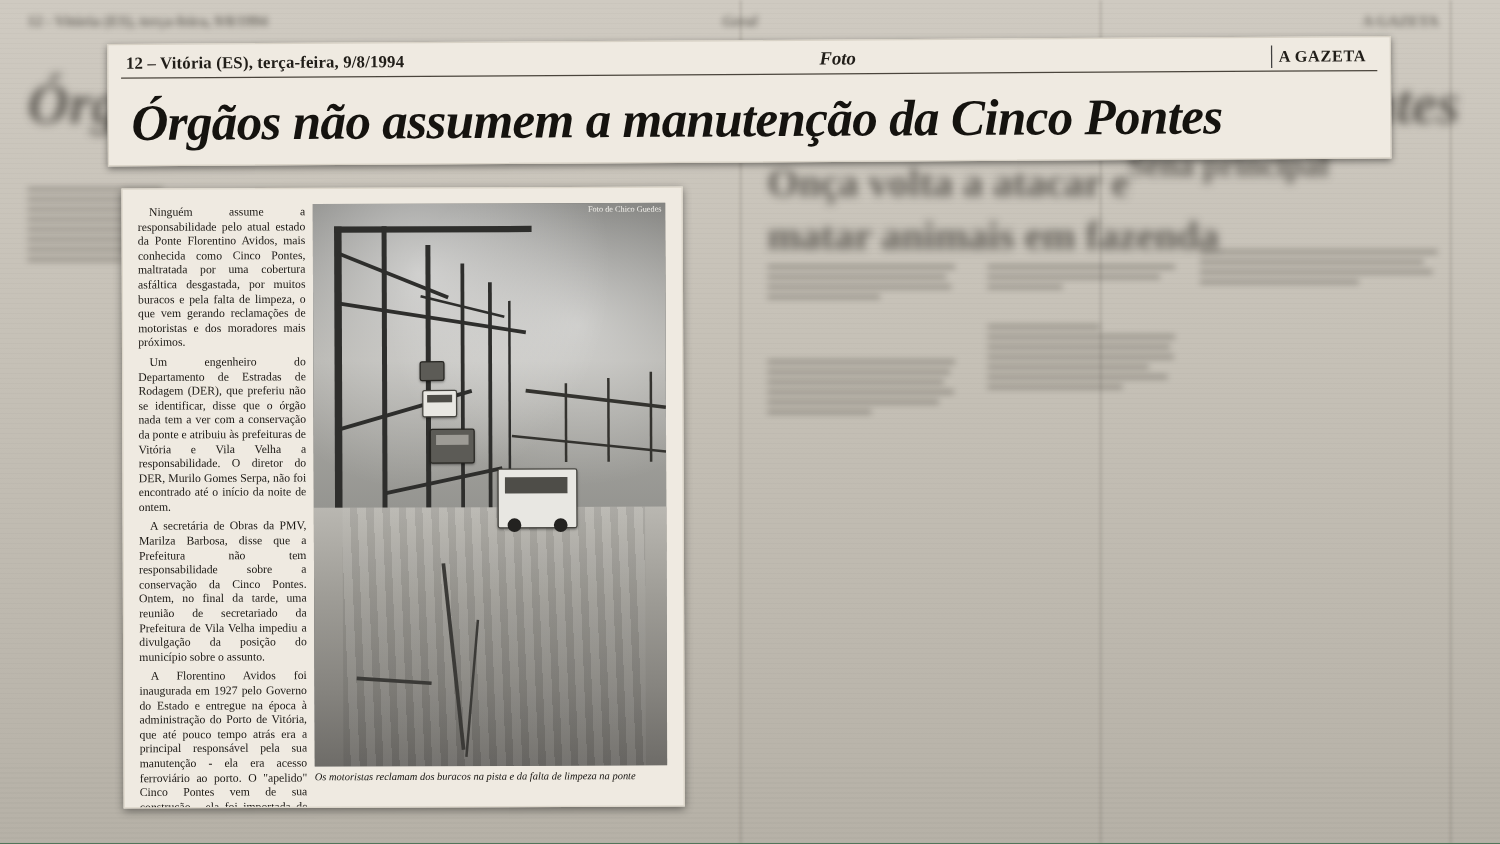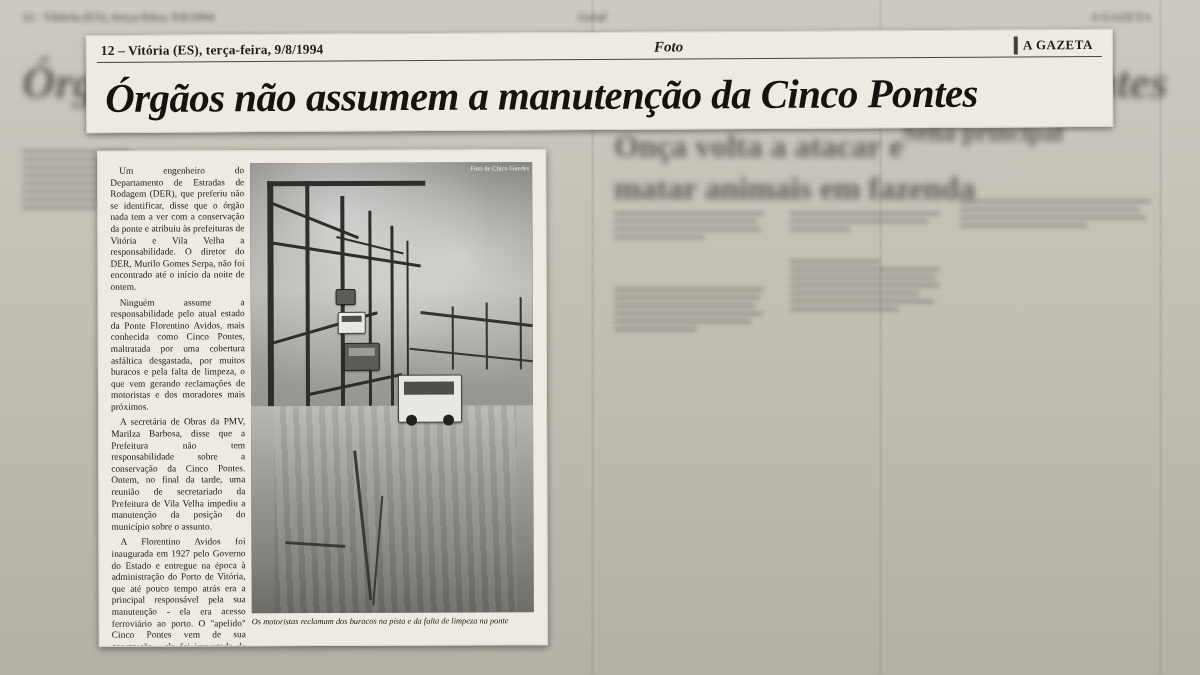--- a/index.html
+++ b/index.html
@@ -102,21 +102,21 @@
   .clip-head-row .section {
     font-style: italic;
     font-size: 15px;
     font-weight: bold;
   }
   .clip-head-row .paper {
     font-weight: bold;
     font-size: 13px;
     letter-spacing: .5px;
     padding: 1px 5px 1px 5px;
-    border-left: 4px solid #404040;
+    border-left: 1px solid #404040;
   }
   .headline {
     position: absolute;
     left: 18px;
     right: 10px;
     top: 34px;
     font-size: 41px;
     line-height: 56px;
     font-weight: bold;
     font-style: italic;
@@ -320,23 +320,23 @@
       <span class="section">Foto</span>
       <span class="paper">A GAZETA</span>
     </div>
     <div class="rule-top"></div>
     <div class="headline">Órgãos não assumem a manutenção da Cinco Pontes</div>
   </div>
 
   <div class="article-clip">
 
     <div class="art-col">
+      <p>Ninguém assume a responsabilidade pelo atual estado da Ponte Florentino Avidos, mais conhecida como Cinco Pontes, maltratada por uma cobertura asfáltica desgastada, por muitos buracos e pela falta de limpeza, o que vem gerando reclamações de motoristas e dos moradores mais próximos.</p>
       <p>Um engenheiro do Departamento de Estradas de Rodagem (DER), que preferiu não se identificar, disse que o órgão nada tem a ver com a conservação da ponte e atribuiu às prefeituras de Vitória e Vila Velha a responsabilidade. O diretor do DER, Murilo Gomes Serpa, não foi encontrado até o início da noite de ontem.</p>
-      <p>Ninguém assume a responsabilidade pelo atual estado da Ponte Florentino Avidos, mais conhecida como Cinco Pontes, maltratada por uma cobertura asfáltica desgastada, por muitos buracos e pela falta de limpeza, o que vem gerando reclamações de motoristas e dos moradores mais próximos.</p>
-      <p>A secretária de Obras da PMV, Marilza Barbosa, disse que a Prefeitura não tem responsabilidade sobre a conservação da Cinco Pontes. Ontem, no final da tarde, uma reunião de secretariado da Prefeitura de Vila Velha impediu a manutenção da posição do município sobre o assunto.</p>
+      <p>A secretária de Obras da PMV, Marilza Barbosa, disse que a Prefeitura não tem responsabilidade sobre a conservação da Cinco Pontes. Ontem, no final da tarde, uma reunião de secretariado da Prefeitura de Vila Velha impediu a divulgação da posição do município sobre o assunto.</p>
       <p>A Florentino Avidos foi inaugurada em 1927 pelo Governo do Estado e entregue na época à administração do Porto de Vitória, que até pouco tempo atrás era a principal responsável pela sua manutenção - ela era acesso ferroviário ao porto. O "apelido" Cinco Pontes vem de sua construção - ela foi importada de uma empresa alemã e transportada de navio para o Espírito Santo, dividida em cinco partes de encaixe.</p>
     </div>
 
     <div class="photo">
       <div class="ph-sky2"></div>
 
       <div class="truss">
         <div class="bar" style="left:0; top:0; width:6px; height:100%;"></div>
         <div class="bar" style="left:0; top:0; width:100%; height:5px;"></div>
         <div class="bar" style="left:0; bottom:0; width:100%; height:5px;"></div>

